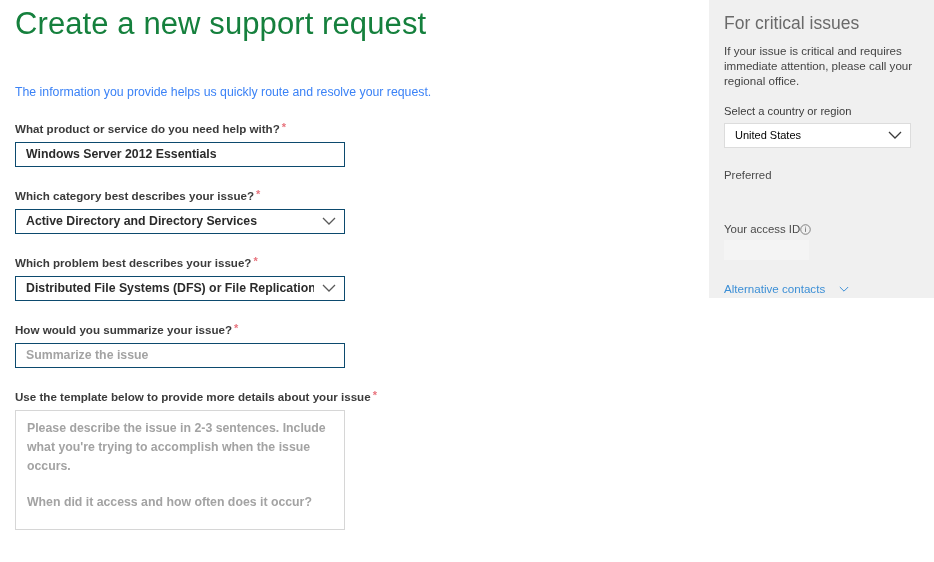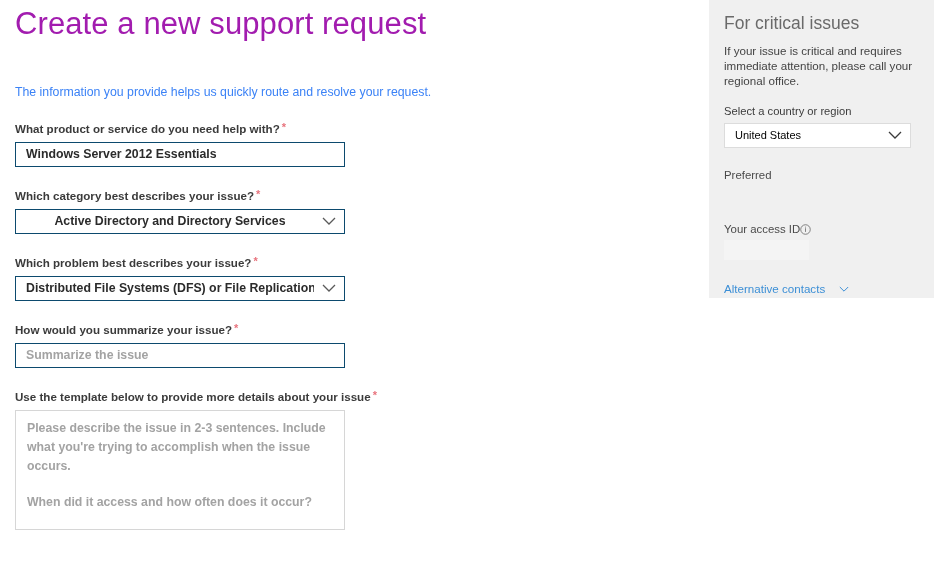--- a/index.html
+++ b/index.html
@@ -24,21 +24,21 @@
   
   .main {
     position: absolute;
     left: 15px;
     top: 0;
     width: 660px;
   }
   .page-title {
     font-size: 31px;
     font-weight: 300;
-    color: #a21caf;
+    color: #15803d;
     letter-spacing: 0.1px;
     line-height: 40px;
     margin: 4px 0 0 0;
     white-space: nowrap;
   }
   .intro {
     font-size: 12.3px;
     color: #3b82f6;
     margin: 40px 0 0 0;
     line-height: 16px;
@@ -85,21 +85,20 @@
     white-space: nowrap;
     overflow: hidden;
     font-family: "Liberation Sans", sans-serif;
   }
   .textbox.placeholder {
     color: #a3a3a3;
   }
   .dropdown {
     padding-right: 30px;
     text-overflow: clip;
-    text-align: center;
   }
   .dropdown .dd-text {
     display: block;
     overflow: hidden;
     white-space: nowrap;
     width: 100%;
   }
   .chev {
     position: absolute;
     right: 8px;

